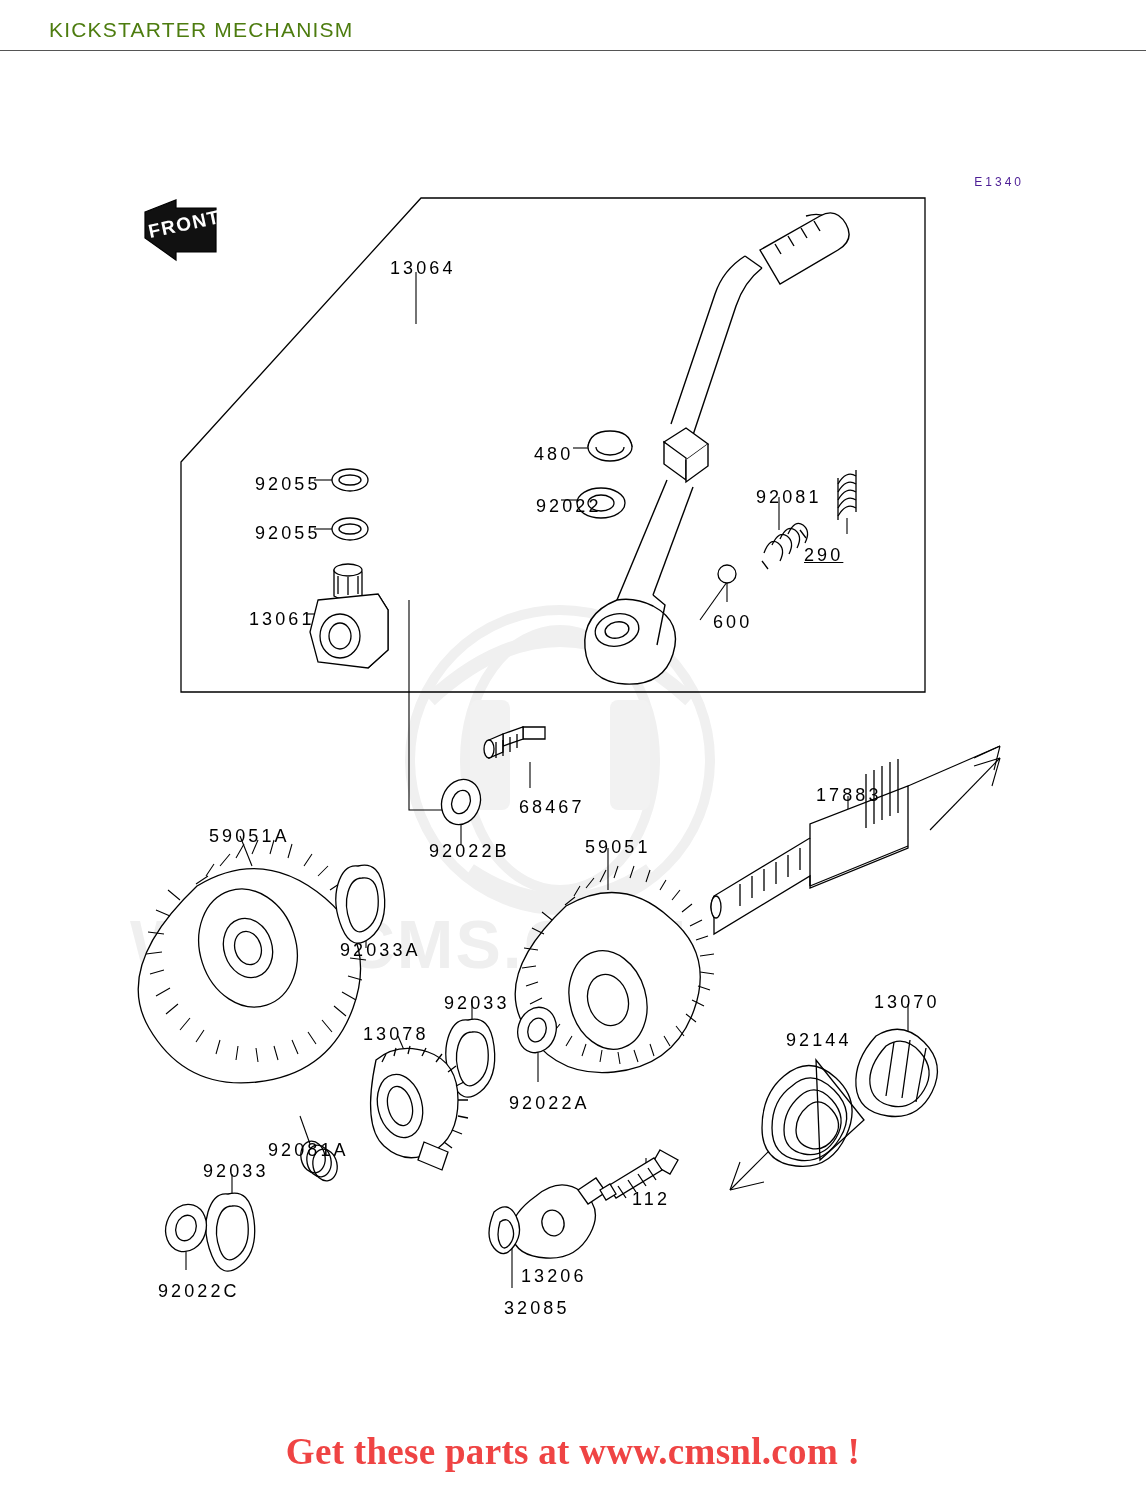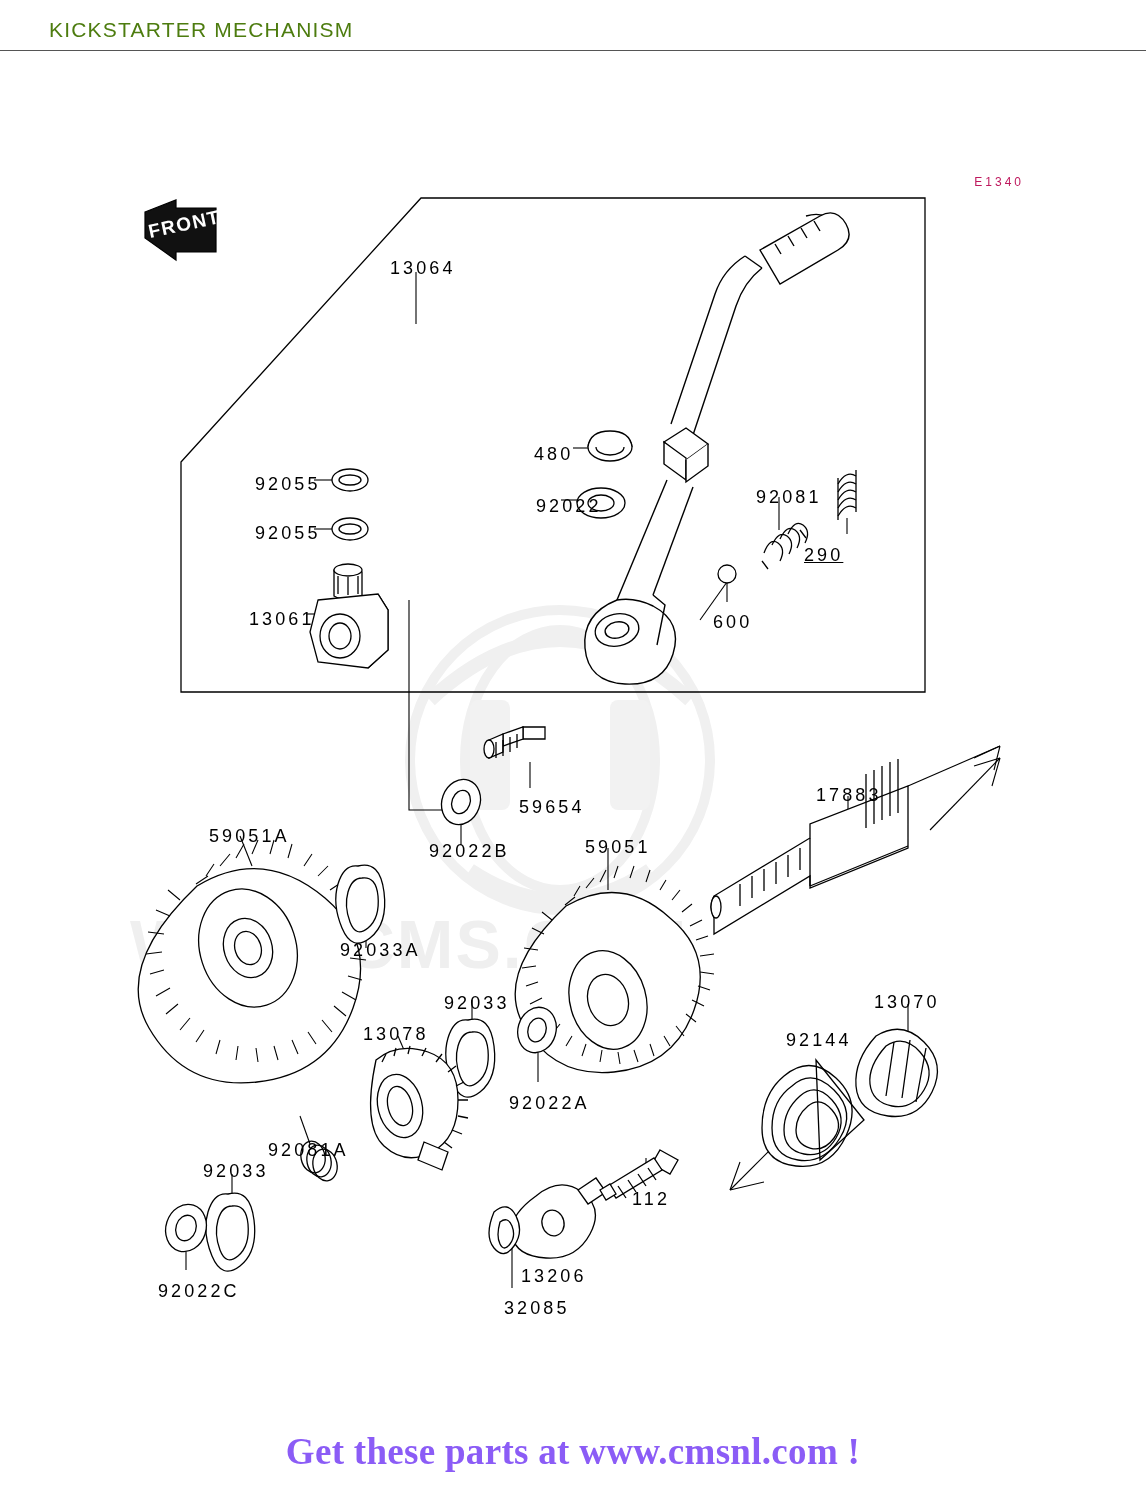--- a/index.html
+++ b/index.html
@@ -39,33 +39,33 @@
     width: 1146px;
     height: 1px;
     background: #555555;
   }
   .diagram-code {
     position: absolute;
     right: 122px;
     top: 175px;
     font-size: 12px;
     letter-spacing: 3px;
-    color: #be185d;
+    color: #4c1d95;
     white-space: nowrap;
   }
   .footer {
     position: absolute;
     left: 0;
     top: 1430px;
     width: 1146px;
     text-align: center;
     font-family: "Liberation Serif", serif;
     font-weight: bold;
     font-size: 37px;
-    color: #8b5cf6;
+    color: #ef4444;
     letter-spacing: 0.3px;
   }
   .partlabel {
     position: absolute;
     font-size: 18px;
     letter-spacing: 3.1px;
     color: #000;
     white-space: nowrap;
   }
   svg.art {
@@ -370,21 +370,21 @@
   <div class="partlabel" style="left:390px; top:258px;">13064</div>
   <div class="partlabel" style="left:534px; top:444px;">480</div>
   <div class="partlabel" style="left:255px; top:474px;">92055</div>
   <div class="partlabel" style="left:509px; top:496px;margin-left:27px;">92022</div>
   <div class="partlabel" style="left:756px; top:487px;">92081</div>
   <div class="partlabel" style="left:255px; top:523px;">92055</div>
   <div class="partlabel" style="left:804px; top:545px;text-decoration:underline;">290</div>
   <div class="partlabel" style="left:249px; top:609px;">13061</div>
   <div class="partlabel" style="left:713px; top:612px;">600</div>
   <div class="partlabel" style="left:816px; top:785px;">17883</div>
-  <div class="partlabel" style="left:519px; top:797px;">59654</div>
+  <div class="partlabel" style="left:519px; top:797px;">68467</div>
   <div class="partlabel" style="left:209px; top:826px;">59051A</div>
   <div class="partlabel" style="left:429px; top:841px;">92022B</div>
   <div class="partlabel" style="left:585px; top:837px;">59051</div>
   <div class="partlabel" style="left:340px; top:940px;">92033A</div>
   <div class="partlabel" style="left:874px; top:992px;">13070</div>
   <div class="partlabel" style="left:444px; top:993px;">92033</div>
   <div class="partlabel" style="left:363px; top:1024px;">13078</div>
   <div class="partlabel" style="left:786px; top:1030px;">92144</div>
   <div class="partlabel" style="left:509px; top:1093px;">92022A</div>
   <div class="partlabel" style="left:268px; top:1104px;margin-top:36px;">92081A</div>

